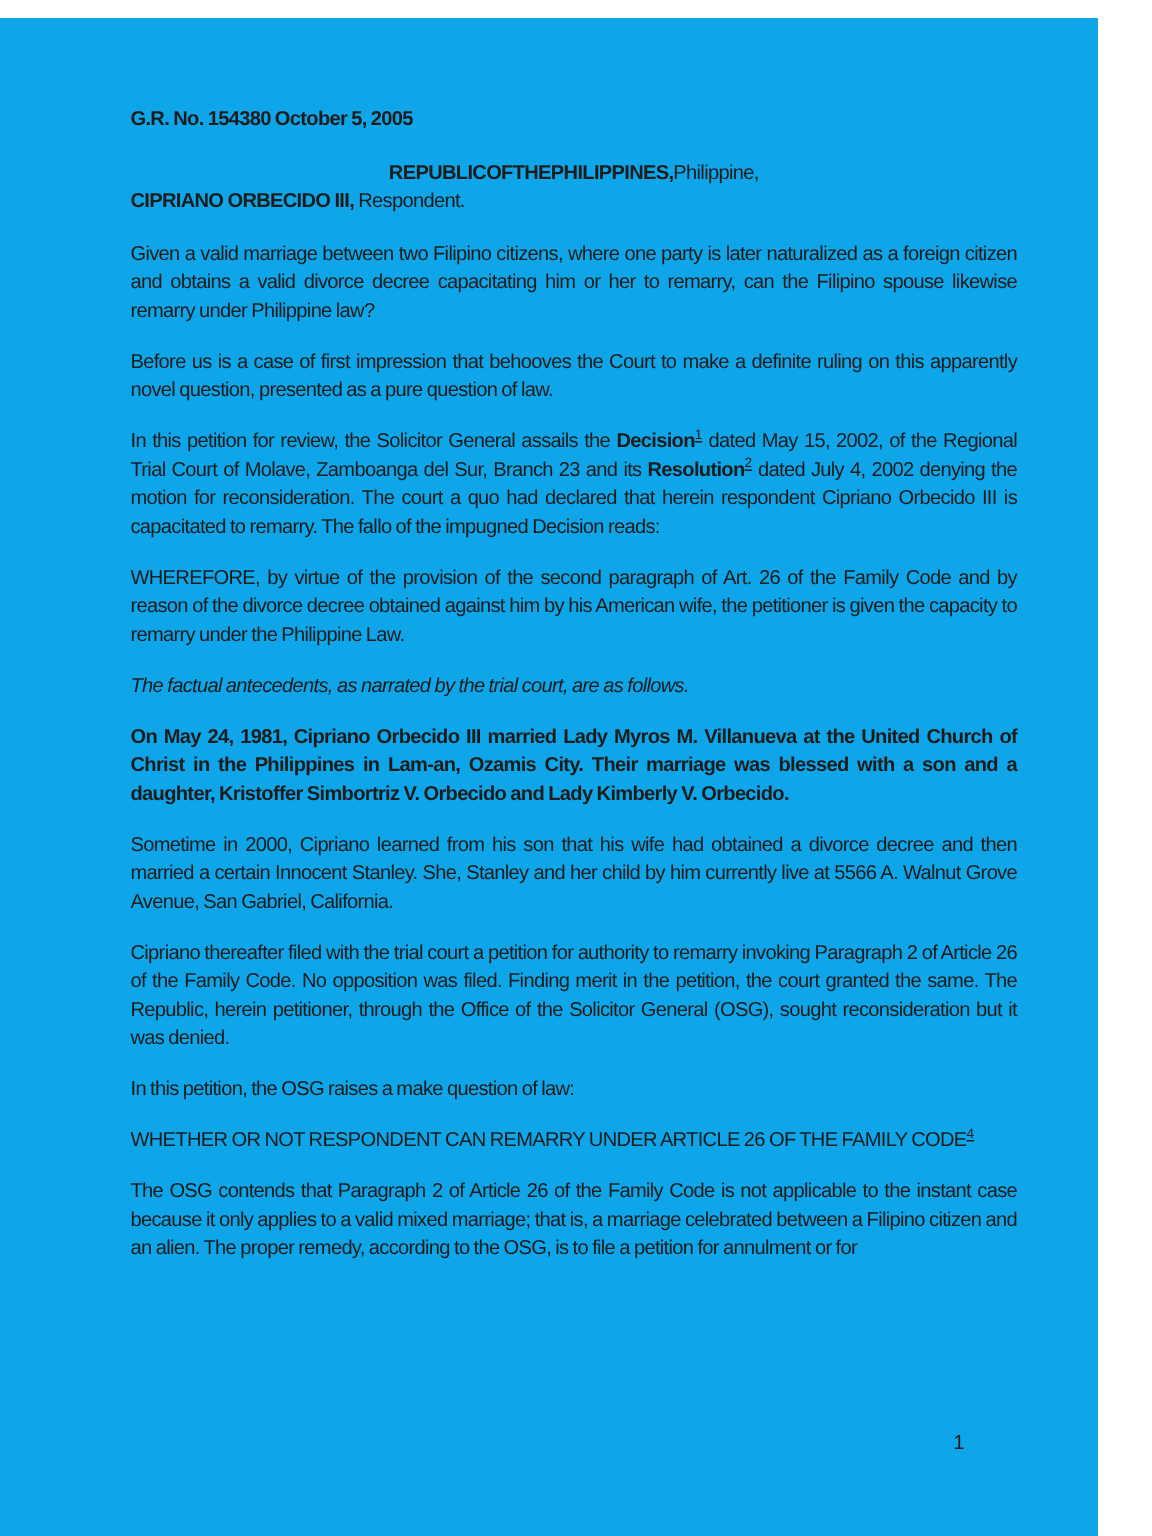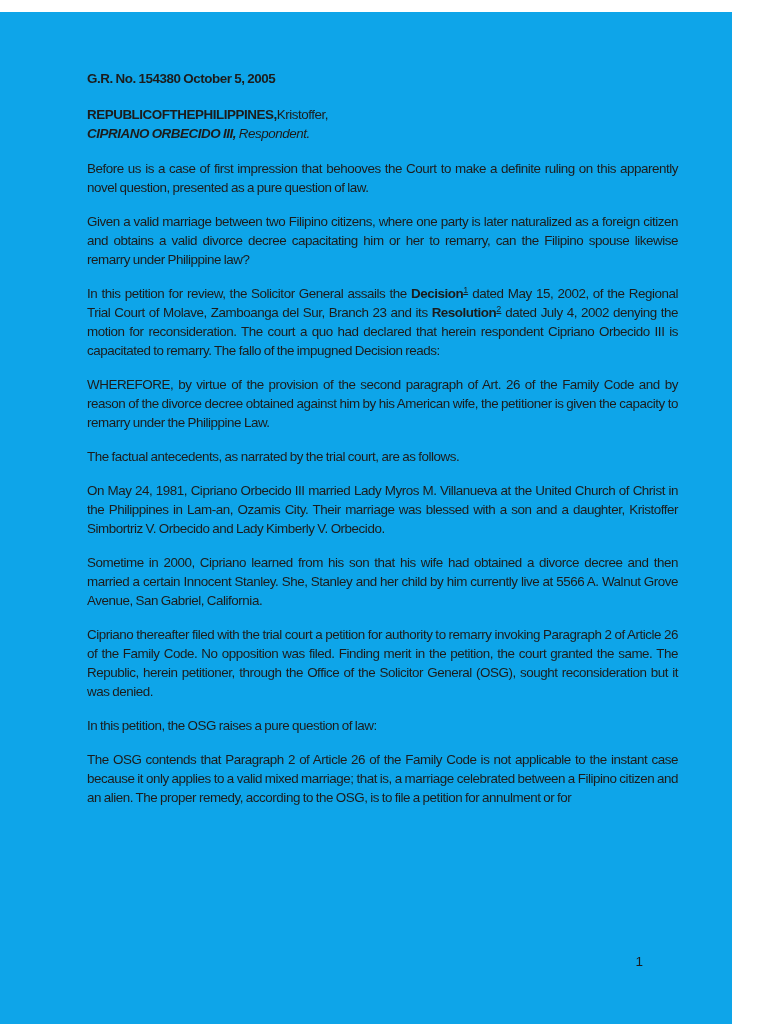--- a/index.html
+++ b/index.html
@@ -35,21 +35,21 @@
   .i { }
   sup {
     font-size: 9px;
     line-height: 0;
     vertical-align: super;
     text-decoration: underline;
     letter-spacing: 0;
   }
   p.spread {
     display: flex;
-    justify-content: flex-start;
+    justify-content: center;
     text-align: left;
   }
   .footer-page-number {
     position: absolute;
     top: 940px;
     right: 89px;
     font-size: 13.5px;
     line-height: 19px;
     color: #1c1c1c;
   }
@@ -58,28 +58,29 @@
 <body>
 
 <div class="page">
   <div class="content">
       <p style="margin-bottom: 17px;"><span class="b">G.R. No. 154380 October 5, 2005</span></p>
       <p class="spread" style="margin-bottom: 0px;">
         <span class="b">REPUBLIC</span>
         <span class="b">OF</span>
         <span class="b">THE</span>
         <span class="b">PHILIPPINES,</span>
-        <span>Kristoffer,</span>
+        <span>Philippine,</span>
       </p>
-      <p style="margin-bottom: 16px; font-style: italic;"><span class="b">CIPRIANO ORBECIDO III,</span><span> Respondent.</span></p>
+      <p style="margin-bottom: 16px;"><span class="b">CIPRIANO ORBECIDO III,</span><span> Respondent.</span></p>
+      <p style="margin-bottom: 15px;"><span>Given a valid marriage between two Filipino citizens, where one party is later naturalized as a foreign citizen and obtains a valid divorce decree capacitating him or her to remarry, can the Filipino spouse likewise remarry under Philippine law?</span></p>
       <p style="margin-bottom: 15px;"><span>Before us is a case of first impression that behooves the Court to make a definite ruling on this apparently novel question, presented as a pure question of law.</span></p>
-      <p style="margin-bottom: 15px;"><span>Given a valid marriage between two Filipino citizens, where one party is later naturalized as a foreign citizen and obtains a valid divorce decree capacitating him or her to remarry, can the Filipino spouse likewise remarry under Philippine law?</span></p>
       <p style="margin-bottom: 15px;"><span>In this petition for review, the Solicitor General assails the </span><span class="b">Decision</span><sup>1</sup><span> dated May 15, 2002, of the Regional Trial Court of Molave, Zamboanga del Sur, Branch 23 and its </span><span class="b">Resolution</span><sup>2</sup><span> dated July 4, 2002 denying the motion for reconsideration. The court </span><span class="i">a quo</span><span> had declared that herein respondent Cipriano Orbecido III is capacitated to remarry. The </span><span class="i">fallo</span><span> of the impugned Decision reads:</span></p>
       <p style="margin-bottom: 15px;"><span>WHEREFORE, by virtue of the provision of the second paragraph of Art. 26 of the Family Code and by reason of the divorce decree obtained against him by his American wife, the petitioner is given the capacity to remarry under the Philippine Law.</span></p>
-      <p style="margin-bottom: 15px;"><span>The factual antecedents, as narrated by the trial court, are as follows.</span></p>
-      <p style="margin-bottom: 15px;"><span>On May 24, 1981, Cipriano Orbecido III married Lady Myros M. Villanueva at the United Church of Christ in the Philippines in Lam-an, Ozamis City. Their marriage was blessed with a son and a daughter, Kristoffer Simbortriz V. Orbecido and Lady Kimberly V. Orbecido.</span></p>
+      <p style="margin-bottom: 15px; font-style: italic;"><span>The factual antecedents, as narrated by the trial court, are as follows.</span></p>
+      <p style="margin-bottom: 15px; font-weight: bold;"><span>On May 24, 1981, Cipriano Orbecido III married Lady Myros M. Villanueva at the United Church of Christ in the Philippines in Lam-an, Ozamis City. Their marriage was blessed with a son and a daughter, Kristoffer Simbortriz V. Orbecido and Lady Kimberly V. Orbecido.</span></p>
       <p style="margin-bottom: 15px;"><span>Sometime in 2000, Cipriano learned from his son that his wife had obtained a divorce decree and then married a certain Innocent Stanley. She, Stanley and her child by him currently live at 5566 A. Walnut Grove Avenue, San Gabriel, California.</span></p>
       <p style="margin-bottom: 15px;"><span>Cipriano thereafter filed with the trial court a petition for authority to remarry invoking Paragraph 2 of Article 26 of the Family Code. No opposition was filed. Finding merit in the petition, the court granted the same. The Republic, herein petitioner, through the Office of the Solicitor General (OSG), sought reconsideration but it was denied.</span></p>
-      <p style="margin-bottom: 15px;"><span>In this petition, the OSG raises a pure question of law:</span></p>
+      <p style="margin-bottom: 15px;"><span>In this petition, the OSG raises a make question of law:</span></p>
+      <p style="margin-bottom: 15px;"><span>WHETHER OR NOT RESPONDENT CAN REMARRY UNDER ARTICLE 26 OF THE FAMILY CODE</span><sup>4</sup></p>
       <p style="margin-bottom: 15px;"><span>The OSG contends that Paragraph 2 of Article 26 of the Family Code is not applicable to the instant case because it only applies to a valid mixed marriage; that is, a marriage celebrated between a Filipino citizen and an alien. The proper remedy, according to the OSG, is to file a petition for annulment or for</span></p>
     </div>
   <div class="footer-page-number">1</div>
 </div>
 
 </body></html>

